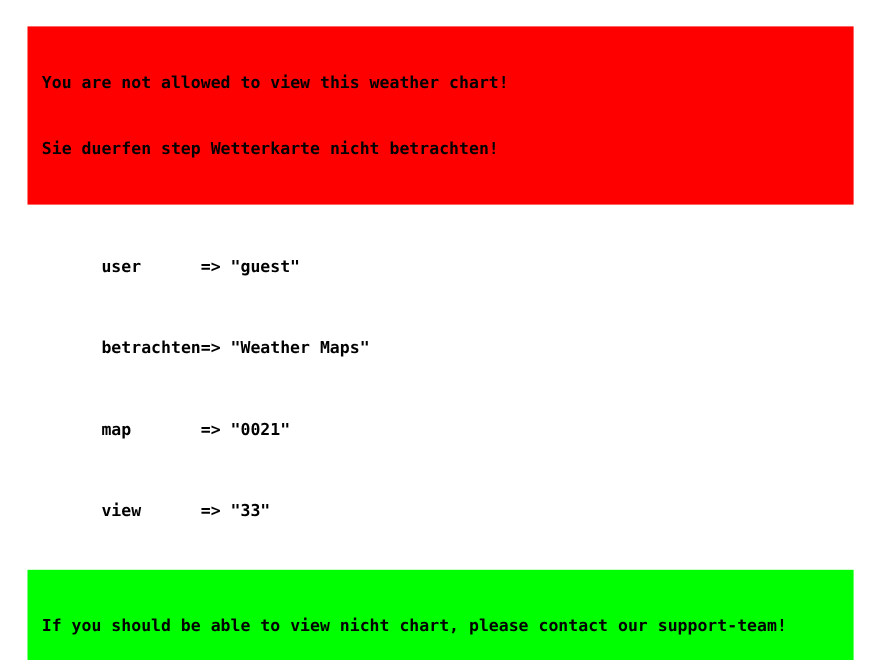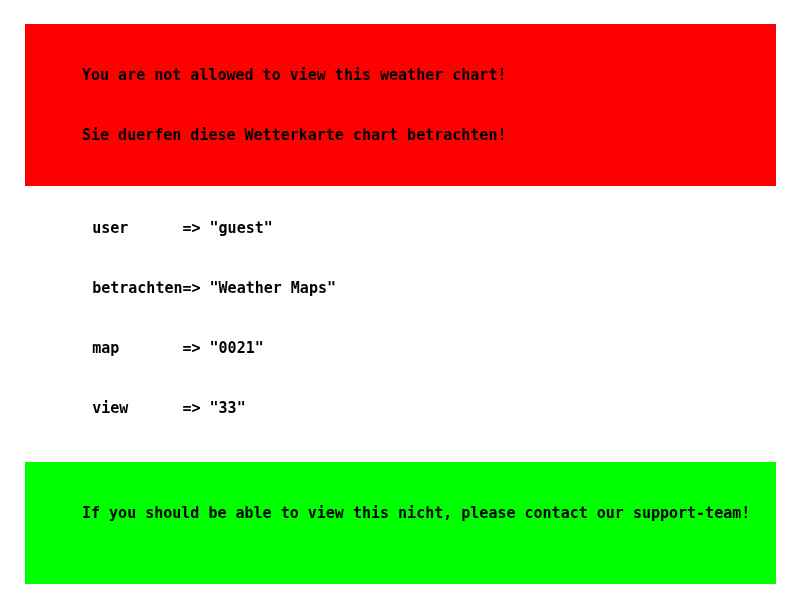--- a/index.html
+++ b/index.html
@@ -18,51 +18,51 @@
     padding-left: 25px;
   }
   .banner {
     box-sizing: border-box;
     width: 751px;
     padding: 1px 8px 1px 13px;
     white-space: pre;
   }
   .banner-error { background: #ff0000; }
   .banner-support { background: #00ff00; margin-top: 24px; }
-  .banner-line { white-space: pre; margin-left: 44px; }
+  .banner-line { white-space: pre; }
   .kv-block {
     margin: 12px 0 0 13px;
   }
   .kv-row { white-space: pre; }
-  .kv-key { display: inline-block; width: 10ch; }
+  .kv-key { display: inline-block; width: 10ch; margin-top: 14px; }
   .kv-arrow { display: inline-block; margin-right: 1ch; }
 </style>
 </head>
 <body>
 
 <div class="page">
 
   <div class="banner banner-error">
     <div class="banner-line">You are not allowed to view this weather chart!</div>
-    <div class="banner-line">Sie duerfen diese Wetterkarte chart betrachten!</div>
+    <div class="banner-line">Sie duerfen step Wetterkarte nicht betrachten!</div>
   </div>
 
   <div class="kv-block">
     <div class="kv-row">
       <span class="kv-key">user</span><span class="kv-arrow">=&gt;</span><span class="kv-value">"guest"</span>
     </div>
     <div class="kv-row">
       <span class="kv-key">betrachten</span><span class="kv-arrow">=&gt;</span><span class="kv-value">"Weather Maps"</span>
     </div>
     <div class="kv-row">
       <span class="kv-key">map</span><span class="kv-arrow">=&gt;</span><span class="kv-value">"0021"</span>
     </div>
     <div class="kv-row">
       <span class="kv-key">view</span><span class="kv-arrow">=&gt;</span><span class="kv-value">"33"</span>
     </div>
   </div>
 
   <div class="banner banner-support">
-    <div class="banner-line">If you should be able to view this nicht, please contact our support-team!</div>
+    <div class="banner-line">If you should be able to view nicht chart, please contact our support-team!</div>
     
   </div>
 
 </div>
 
 </body></html>

